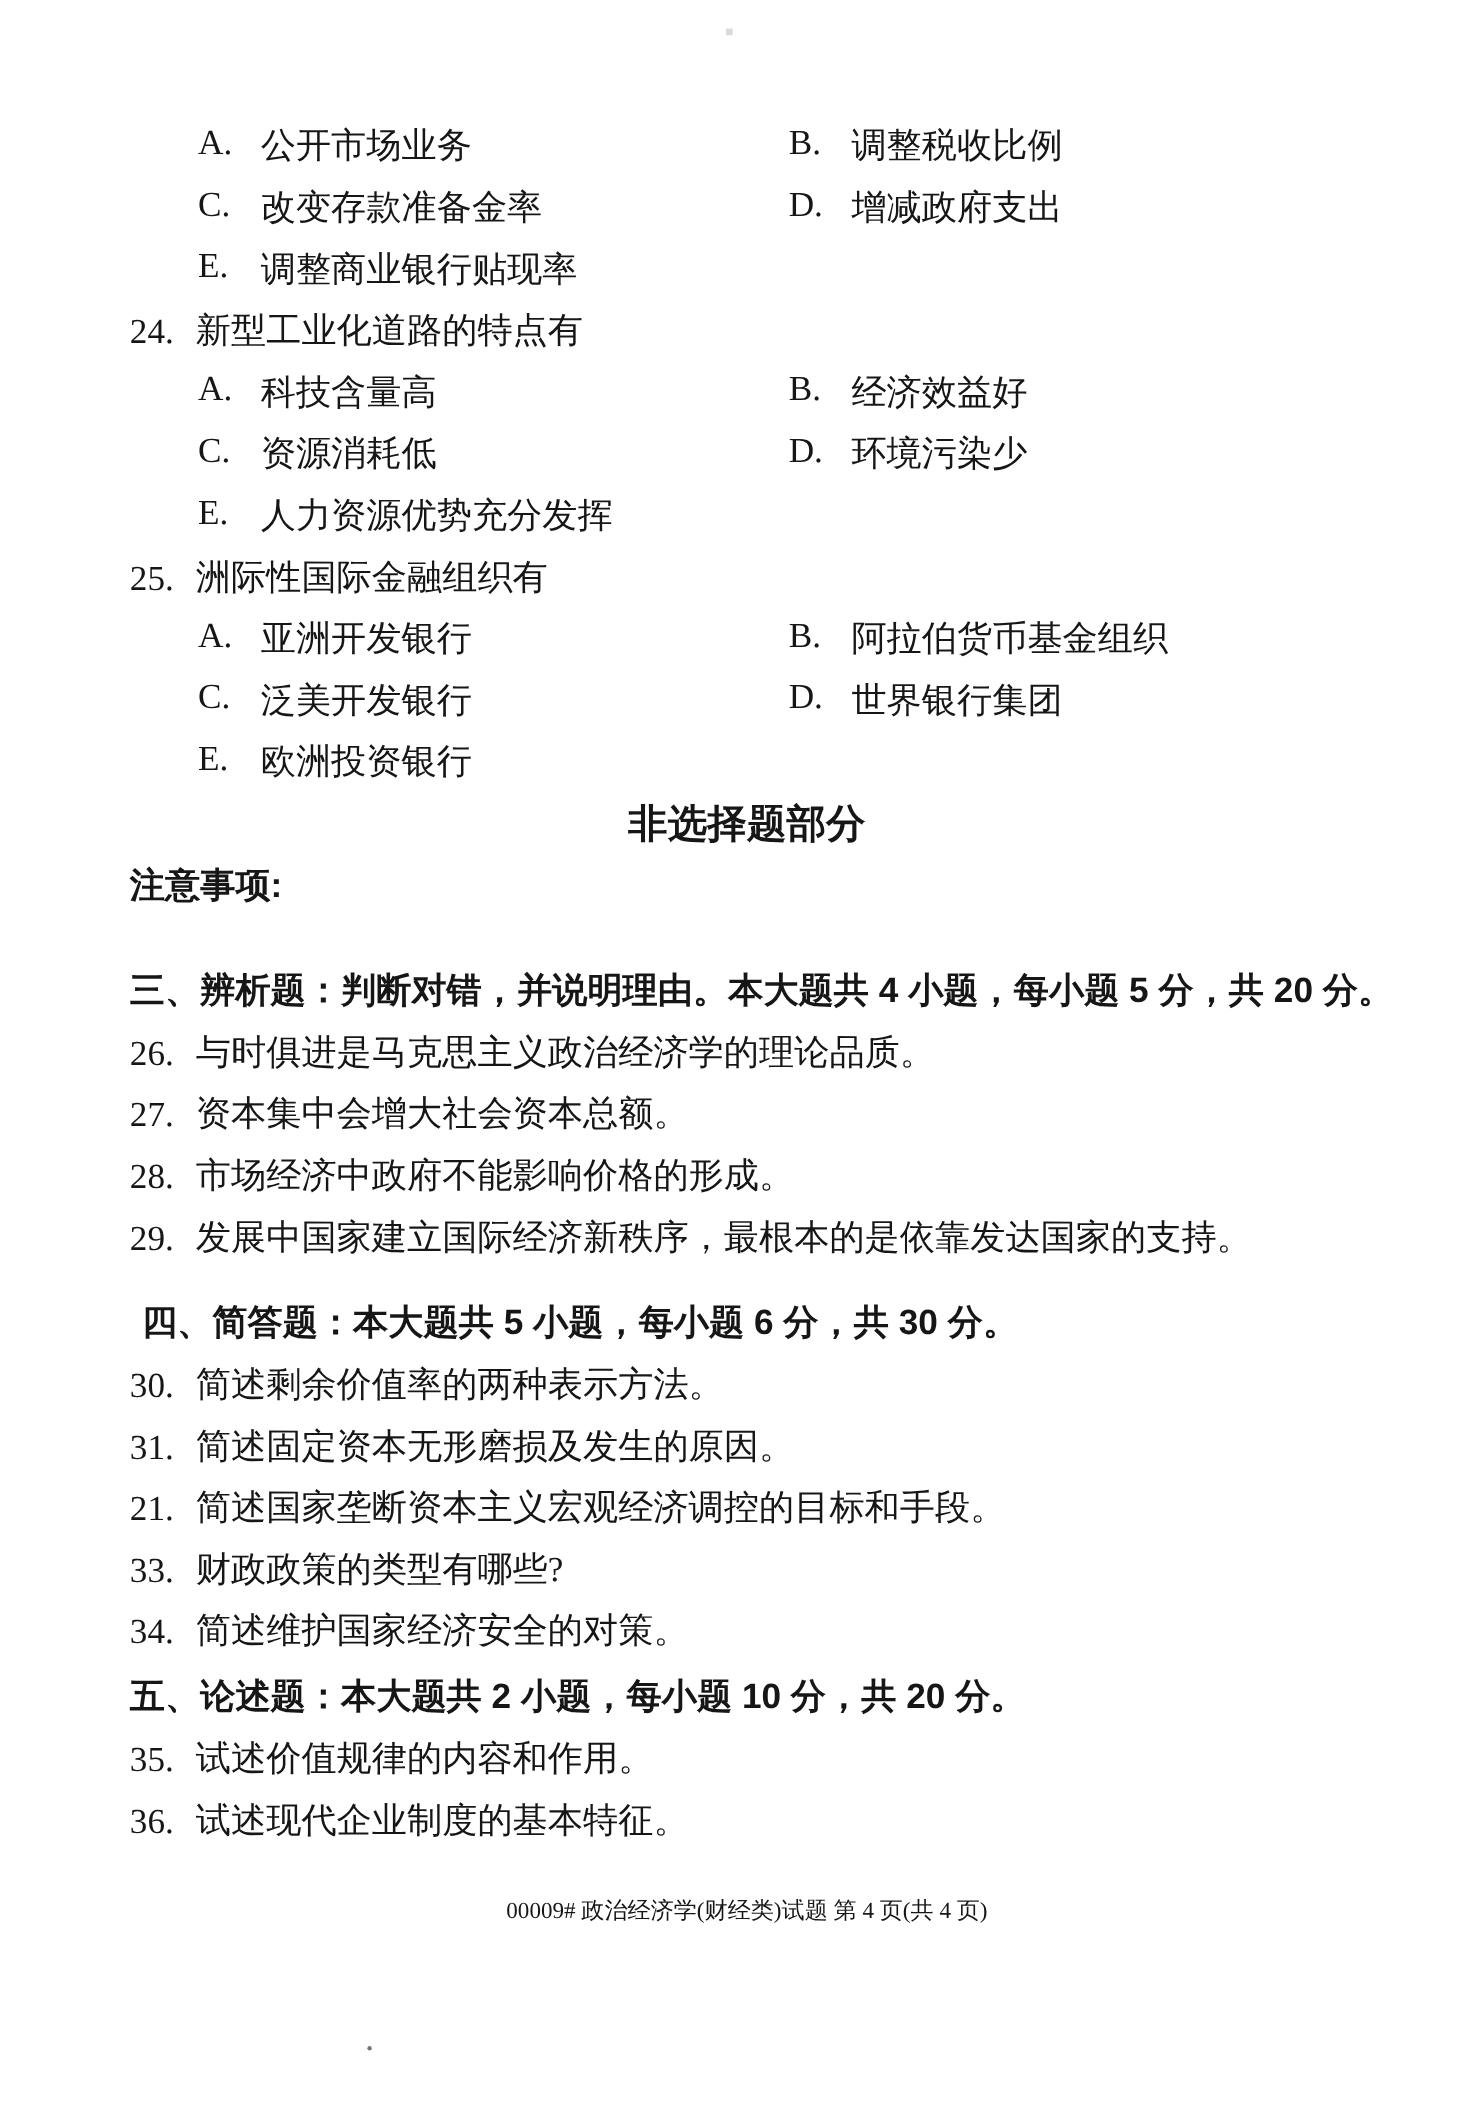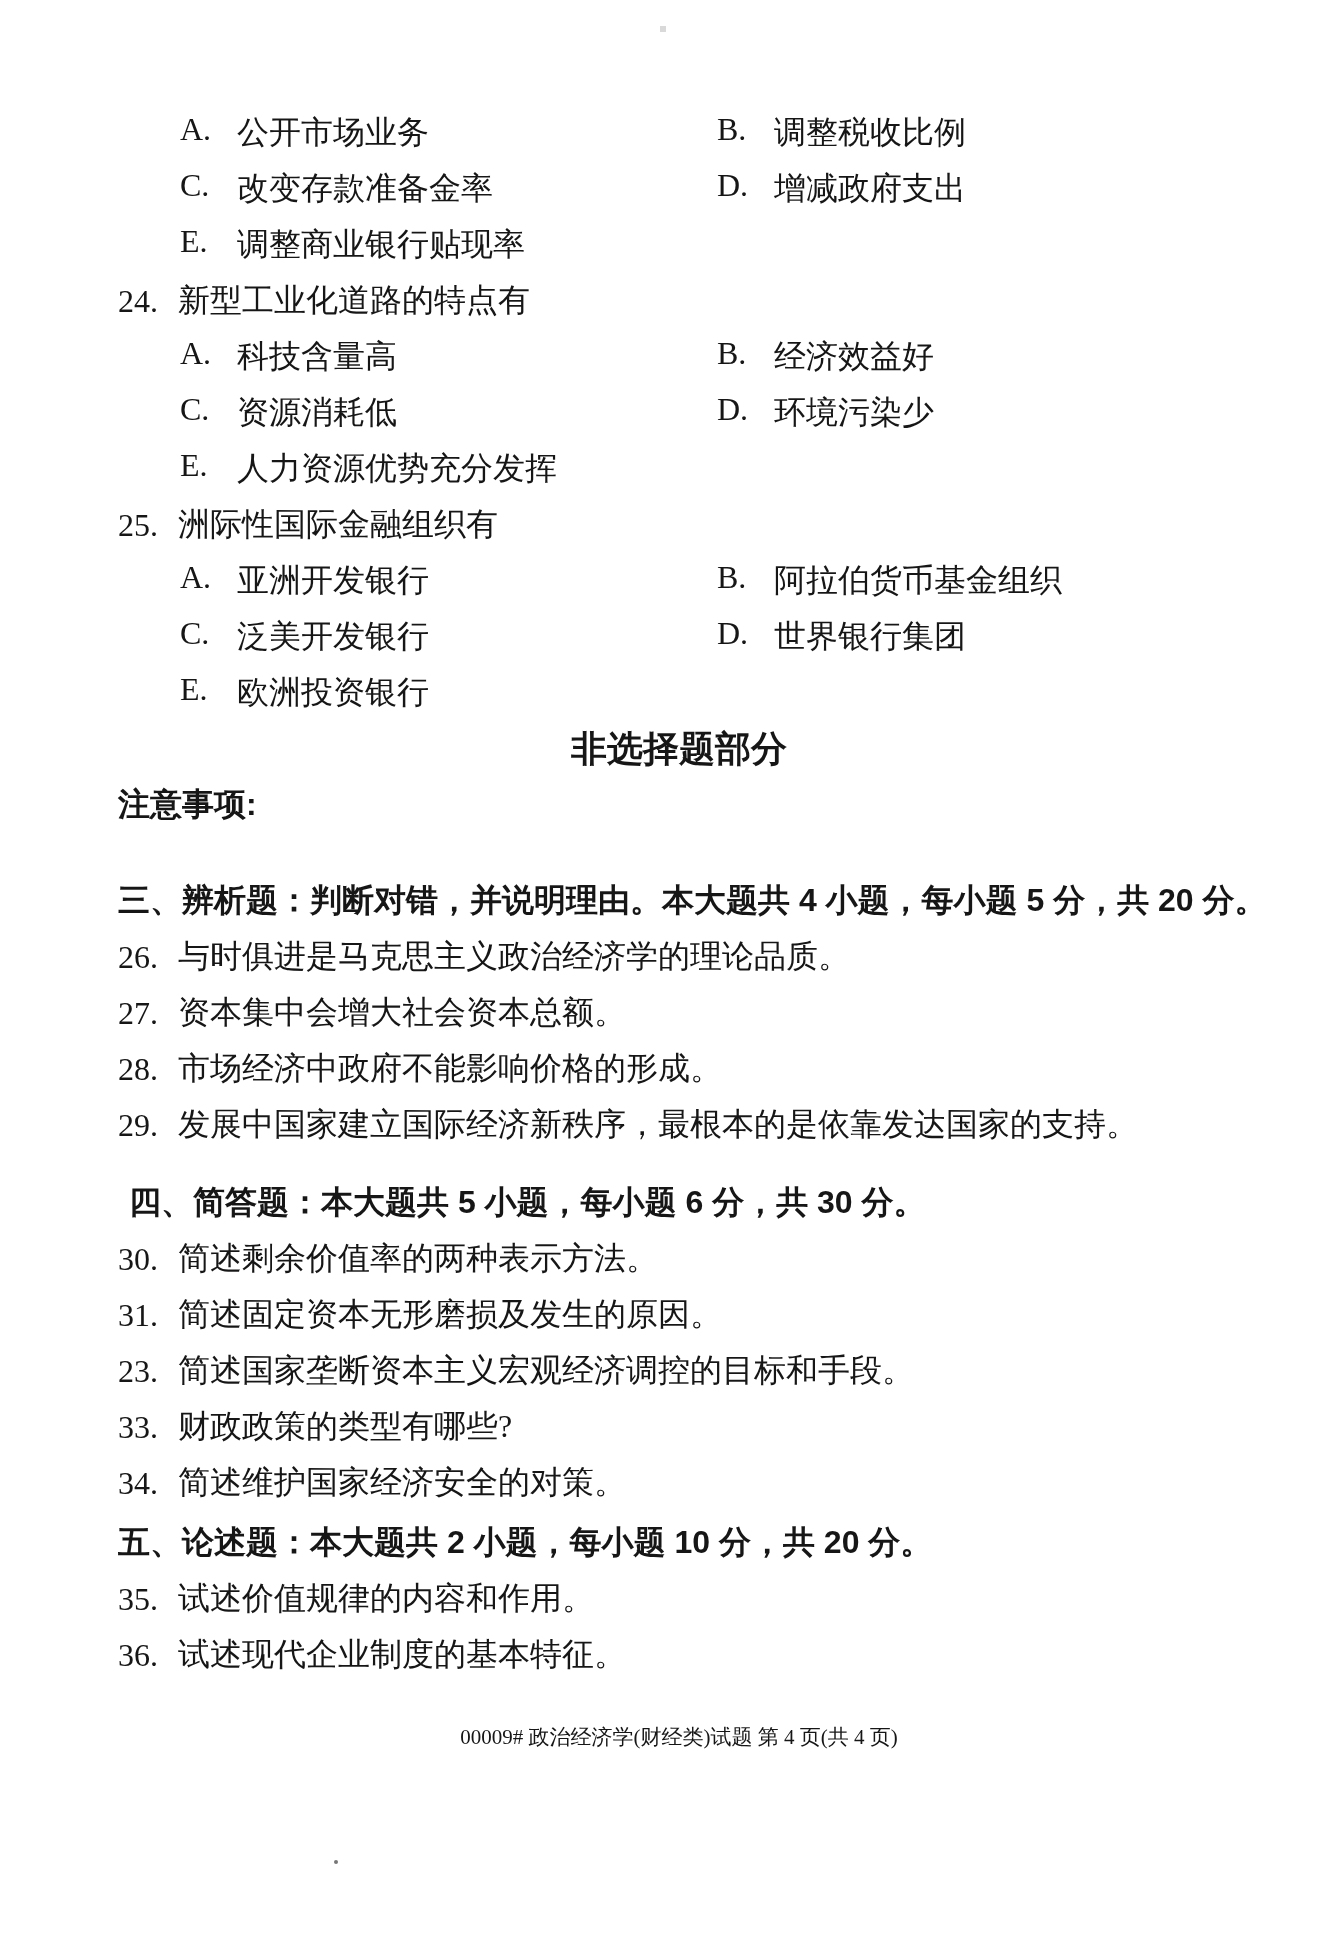--- a/index.html
+++ b/index.html
@@ -169,21 +169,21 @@
   <div class="line sans-bold gap-before-sec4">四、简答题：本大题共 5 小题，每小题 6 分，共 30 分。</div>
   <div class="line">
     <span class="q-num">30.</span>
     <span>简述剩余价值率的两种表示方法。</span>
   </div>
   <div class="line">
     <span class="q-num">31.</span>
     <span>简述固定资本无形磨损及发生的原因。</span>
   </div>
   <div class="line">
-    <span class="q-num">23.</span>
+    <span class="q-num">21.</span>
     <span>简述国家垄断资本主义宏观经济调控的目标和手段。</span>
   </div>
   <div class="line">
     <span class="q-num">33.</span>
     <span>财政政策的类型有哪些?</span>
   </div>
   <div class="line">
     <span class="q-num">34.</span>
     <span>简述维护国家经济安全的对策。</span>
   </div>

